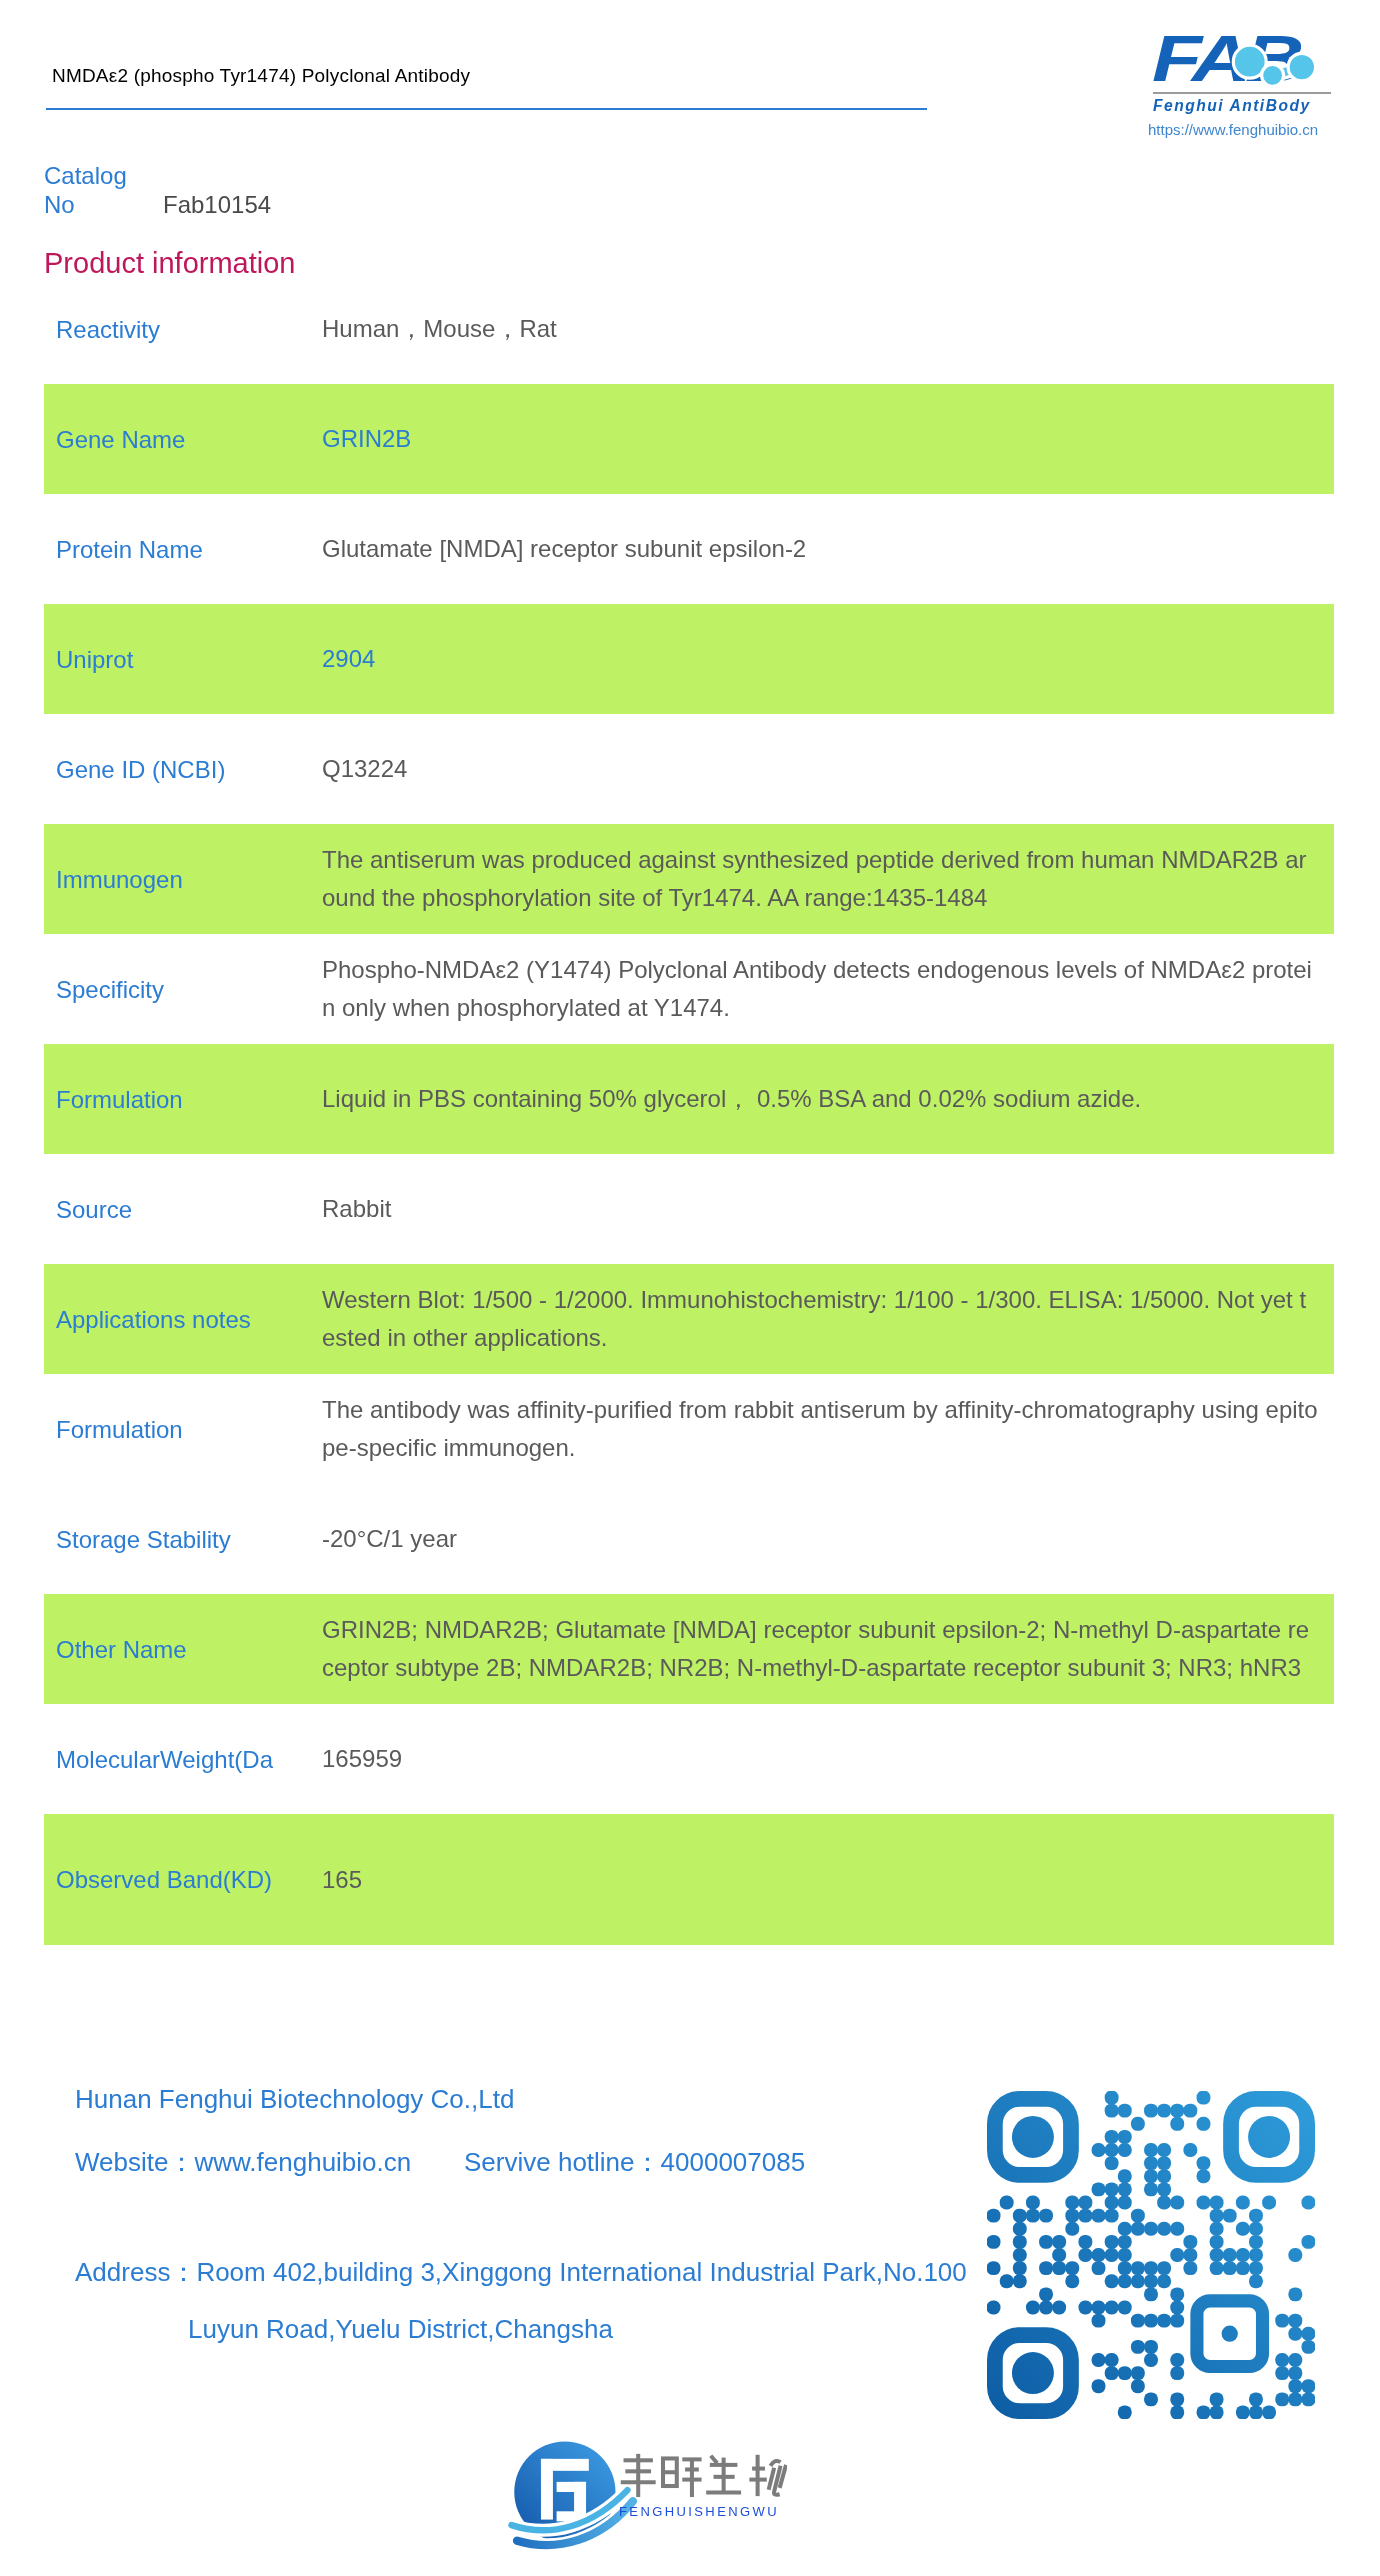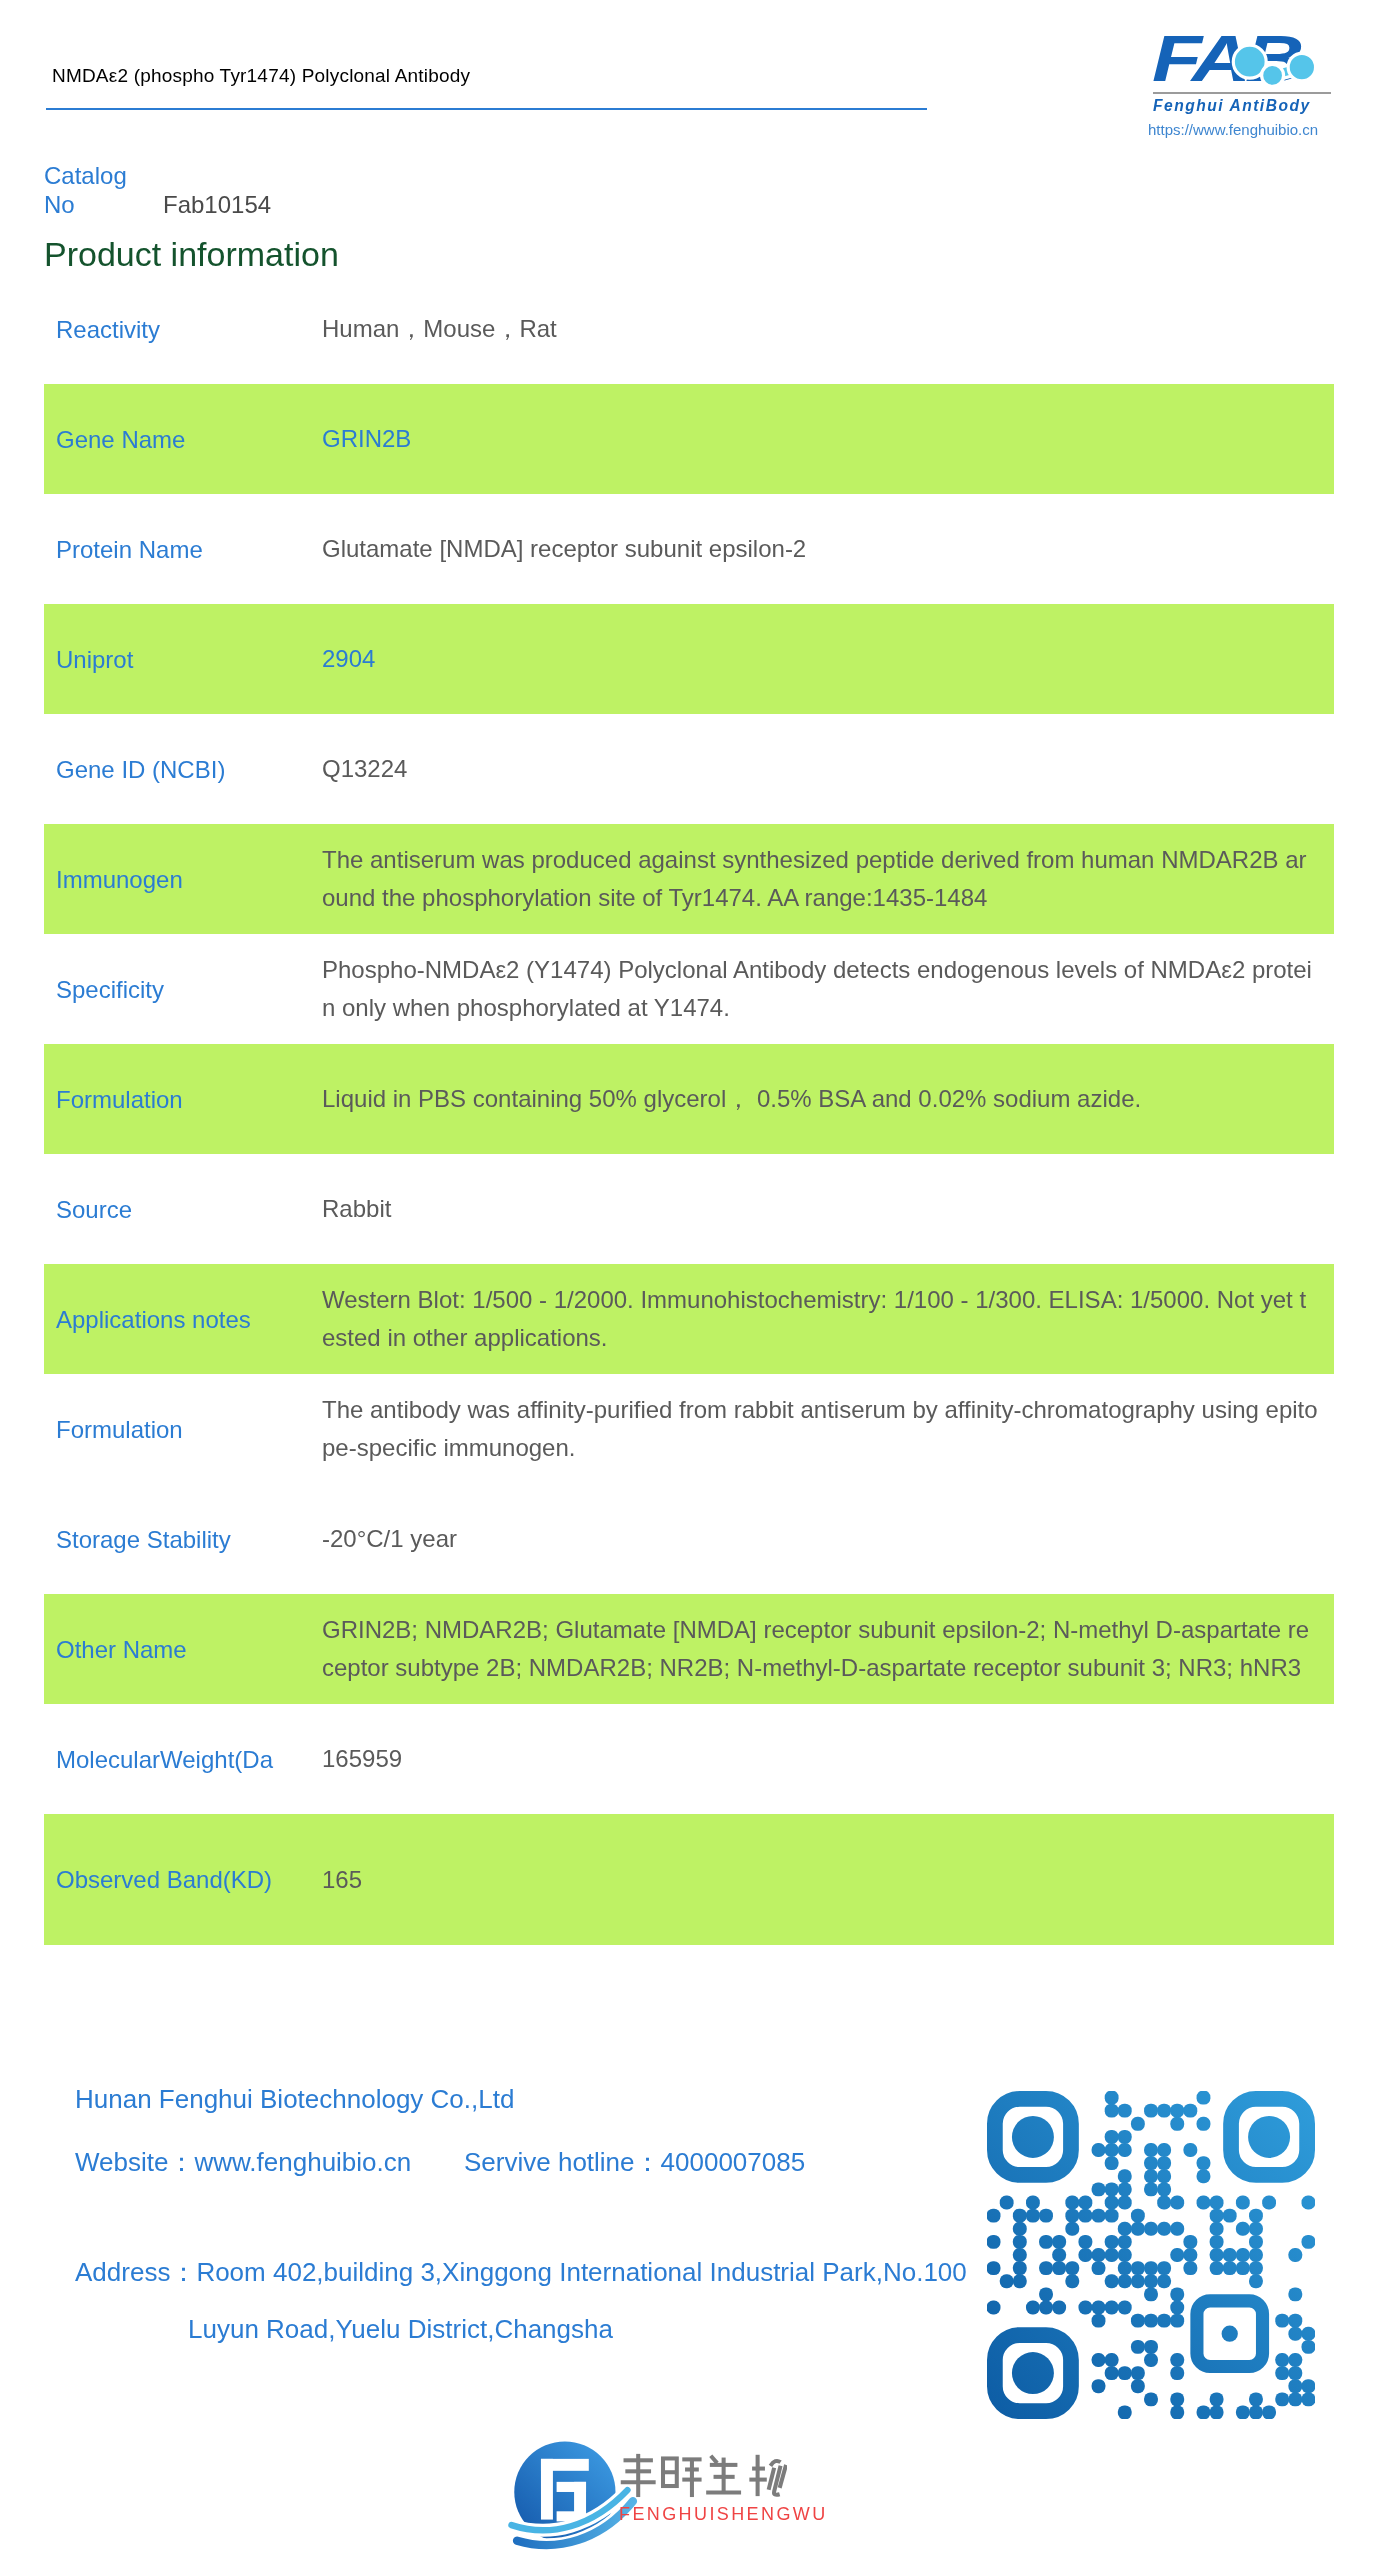--- a/index.html
+++ b/index.html
@@ -18,22 +18,22 @@
   .molecule { position:absolute; left:1224px; top:37px; }
   .logo-rule { position:absolute; left:1153px; top:92px; width:178px; height:1.8px; background:#9b9b9b; }
   .tagline { position:absolute; left:1153px; top:97px; font-size:15.6px; font-weight:bold; font-style:italic;
              color:#1563b8; letter-spacing:1.5px; }
   .logo-url { position:absolute; left:1148px; top:121px; font-size:15px; color:#3e86d0; text-decoration:none; }
 
   .catalog { position:absolute; left:44px; top:161px; font-size:24px; line-height:29px; }
   .catalog .lab { color:#2b7cd3; display:inline-block; width:119px; }
   .catalog .val { color:#4a4a4a; }
 
-  .section-heading { position:absolute; left:44px; top:233px; font-size:34px; line-height:42px;
-                     color:#14532d; font-weight:400; }
+  .section-heading { position:absolute; left:44px; top:242px; font-size:29px; line-height:42px;
+                     color:#be185d; font-weight:400; }
   .section-rule { position:absolute; left:44px; top:277px; width:241px; height:2.8px; background:#2b7cd3; }
 
   
   .ptable { position:absolute; left:44px; top:274px; width:1290px; }
   .row { display:flex; align-items:center; min-height:110px; background:#ffffff; }
   .row.shade { background:#bef264; }
   .row.tall { min-height:131px; }
   .row-label { width:278px; padding-left:12px; flex-shrink:0; color:#2b7cd3; font-size:24px; line-height:31px; }
   .row-value { width:996px; color:#5a5a5a; font-size:24px; line-height:38px; word-break:break-all; }
   .row.linkval .row-value { color:#2b7cd3; width:auto; cursor:pointer; }
@@ -44,22 +44,22 @@
   .f-web { top:2144px; }
   .f-hotline { position:absolute; left:389px; top:0; }
   .f-email { top:2199px; }
   .f-addr1 { top:2254px; }
   .f-addr2 { top:2311px; left:188px; }
 
   .qr { position:absolute; left:987px; top:2091px; width:328px; height:328px; }
 
   .biz-logo { position:absolute; left:506px; top:2433px; }
   .cjk { position:absolute; left:618px; top:2451px; }
-  .romanized { position:absolute; left:619px; top:2504px; font-size:18px; letter-spacing:2.4px;
-               color:#ef4444; }
+  .romanized { position:absolute; left:619px; top:2504px; font-size:13px; letter-spacing:2.4px;
+               color:#1d4ed8; }
 </style>
 </head>
 <body>
 
 <div id="page">
 
   <div class="title">NMDAε2 (phospho Tyr1474) Polyclonal Antibody</div>
   <div class="title-rule"></div>
 
   <div class="fab-word">FAB</div>

